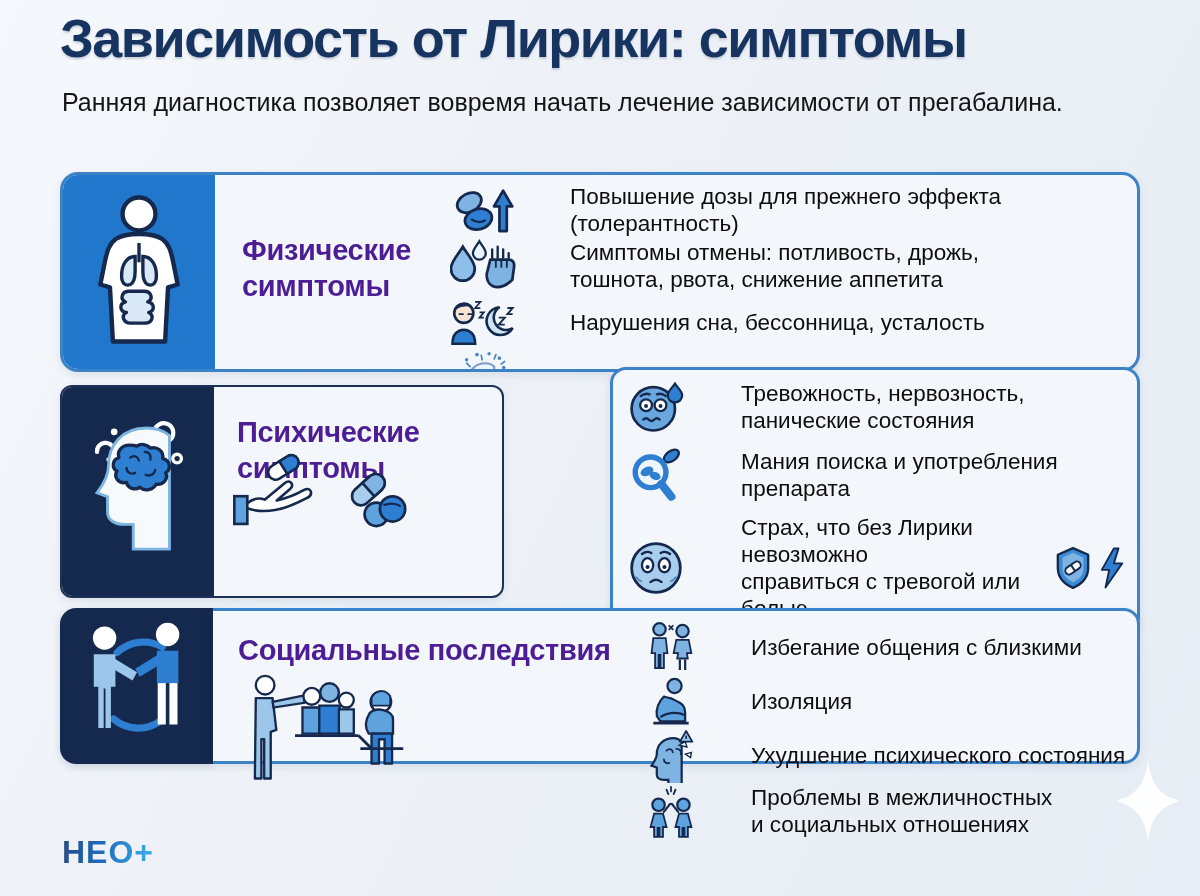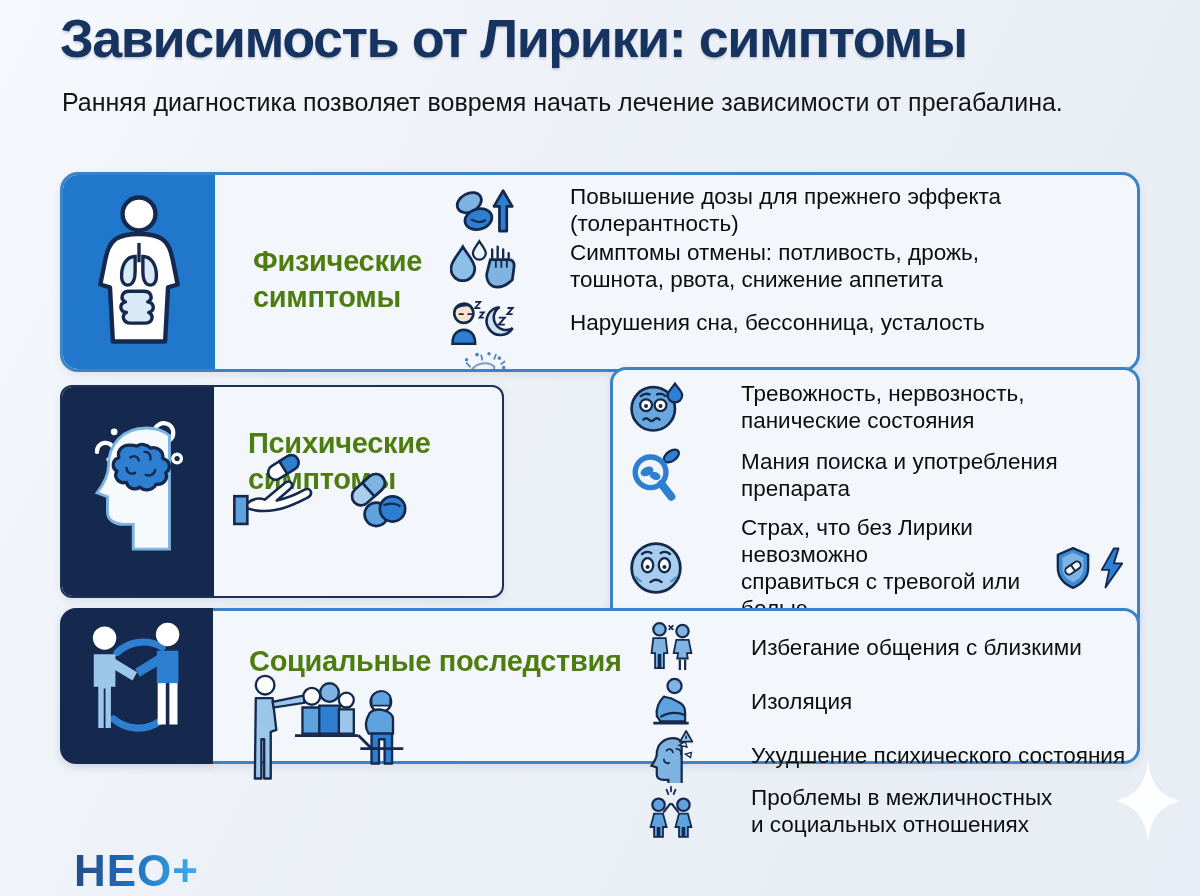--- a/index.html
+++ b/index.html
@@ -26,21 +26,21 @@
 
   .icon-square{flex:0 0 152px;display:flex;align-items:center;justify-content:center;}
   .sq-blue{background:#2077cc;}
   .sq-navy{background:#15294e;}
   .sq3{flex:0 0 153px;background:#15294e;border-radius:16px 0 0 16px;display:flex;align-items:center;justify-content:center;
     box-shadow:0 3px 8px rgba(30,60,110,0.18);}
   .panel{flex:1;position:relative;}
   .panel3{flex:1;position:relative;border:3px solid #3c82c6;border-left:none;border-radius:0 16 16 0;
     border-radius:0 16px 16px 0;background:#f3f7fb;box-shadow:0 3px 8px rgba(30,60,110,0.10);}
 
-  .sec-title{position:absolute;margin:16px;font-size:29px;line-height:36px;font-weight:700;color:#4d7c0f;
+  .sec-title{position:absolute;margin:5px;font-size:29px;line-height:36px;font-weight:700;color:#4c1d95;
     white-space:pre-line;letter-spacing:-0.3px;}
   .t1{left:22px;top:52px;}
   .t2{left:18px;top:22px;}
   .t3{left:20px;top:16px;}
 
   .items{display:flex;flex-direction:column;justify-content:space-between;}
   .items1{position:absolute;left:233px;top:8px;right:4px;bottom:8px;}
   .items3{position:absolute;left:432px;top:8px;right:8px;bottom:10px;}
   .item{display:flex;align-items:center;gap:44px;}
   .ic{flex:0 0 auto;display:flex;align-items:center;justify-content:center;}
@@ -50,22 +50,22 @@
   .t{font-size:22.5px;line-height:27px;white-space:pre-line;color:#0d0d0d;}
   .item-col{display:flex;}
   .sub-icons{display:flex;align-items:center;gap:8px;margin-top:4px;}
 
   .content-icon{position:absolute;}
   .hand-pill-pos{left:16px;top:60px;}
   .pills-pos{left:128px;top:80px;}
   .group-pos{left:26px;top:54px;}
 
   .logo{
-    position:absolute;left:62px;top:834px;margin:12px;
-    font-size:44px;font-weight:800;letter-spacing:1px;
+    position:absolute;left:62px;top:834px;margin:0;
+    font-size:32px;font-weight:800;letter-spacing:1px;
     background:linear-gradient(100deg,#27497f 0%,#1f6cbd 45%,#39a8e8 90%);
     -webkit-background-clip:text;background-clip:text;color:transparent;
   }
   .sparkle{position:absolute;left:1112px;top:760px;}
 </style>
 </head>
 <body>
 
 <div class="canvas">
 

